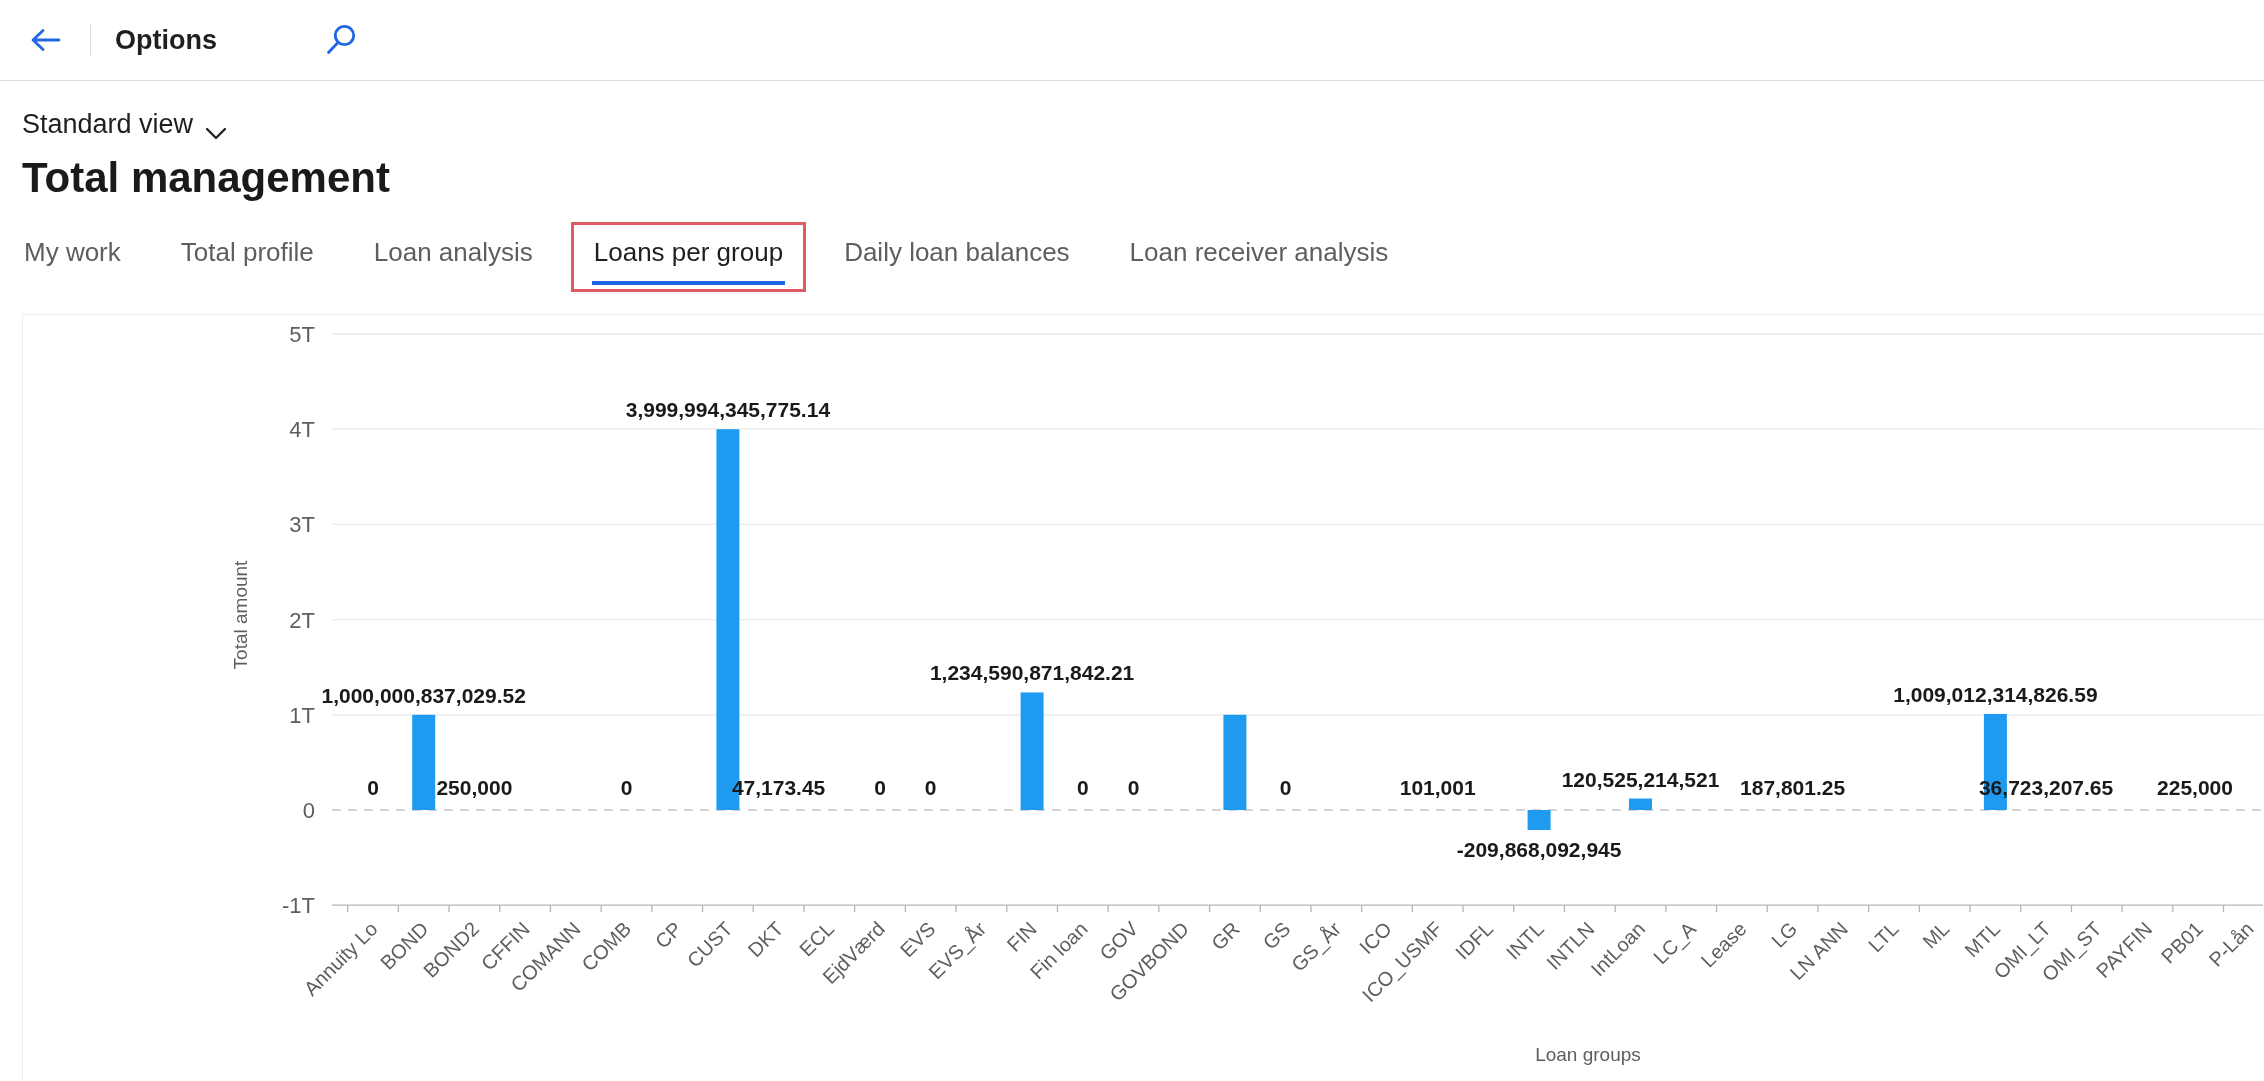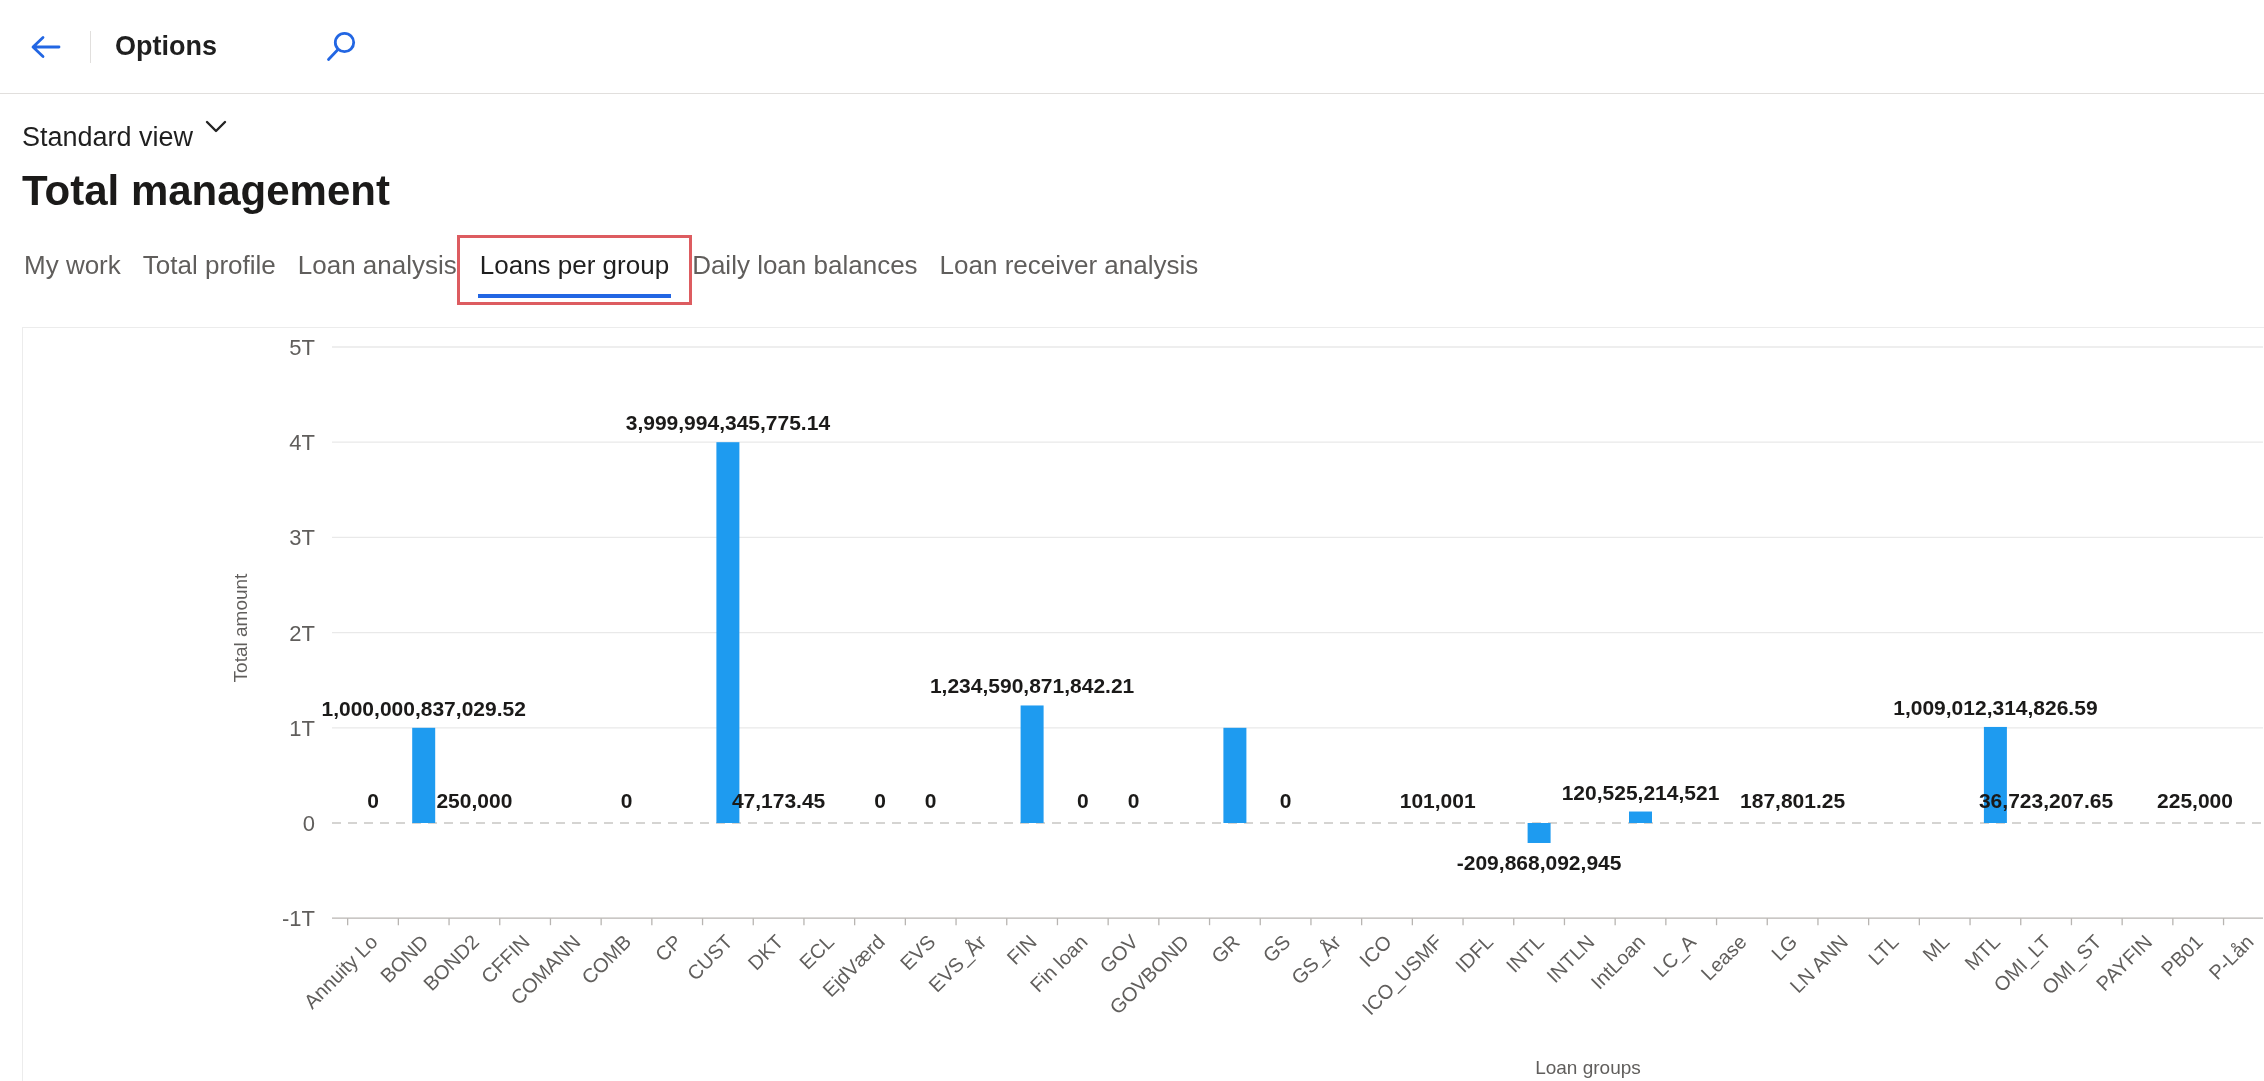--- a/index.html
+++ b/index.html
@@ -3,40 +3,40 @@
 <meta charset="utf-8">
 <title>Loan management</title>
 <style>
   html,body{margin:0;padding:0;background:#fff;}
   .screen{
     position:relative;width:2264px;height:1081px;overflow:hidden;background:#fff;
     font-family:"Liberation Sans",sans-serif;color:#242424;
   }
   
   .topbar{
-    height:94px;display:flex;align-items:center;padding-left:24px;
+    height:81px;display:flex;align-items:center;padding-left:24px;
     border-bottom:1px solid #e1dfdd;box-sizing:border-box;
   }
   .icon-btn{
     background:none;border:none;padding:4px;cursor:pointer;display:flex;
     align-items:center;justify-content:center;font-family:"Liberation Sans",sans-serif;
   }
   .vdivider{width:1px;height:32px;background:#e1dfdd;margin:0 24px 0 22px;}
   .topbar-title{font-size:27px;font-weight:700;margin:0;color:#1f1f1f;}
   .search-btn{margin-left:102px;}
   
   .content{padding-left:22px;}
   .view-selector{
-    margin-top:26px;display:inline-flex;align-items:flex-start;gap:12px;
+    margin-top:26px;display:inline-flex;align-items:flex-end;gap:12px;
     background:none;border:none;padding:0;cursor:pointer;
     font-family:"Liberation Sans",sans-serif;font-size:27px;color:#1f1f1f;line-height:34px;
   }
   .page-title{font-size:42px;font-weight:700;margin:12px 0 0 0;color:#1b1a19;line-height:50px;}
   
-  .tabs{display:flex;align-items:flex-start;gap:18px;margin-top:34px;}
+  .tabs{display:flex;align-items:flex-start;gap:56px;margin-top:34px;}
   .tab{
     background:none;border:none;cursor:pointer;white-space:nowrap;
     font-family:"Liberation Sans",sans-serif;font-size:26px;line-height:30px;color:#605e5c;
     padding:0 2px 14px 2px;border-bottom:4px solid transparent;
   }
   .tab.active{color:#1f1f1f;border-bottom-color:#2266e3;}
   .annotation-box{
     display:inline-block;border:3px solid #dd5c60;border-radius:0;
     padding:12px 18px 4px 18px;margin:-15px -20px 0 -20px;
   }

